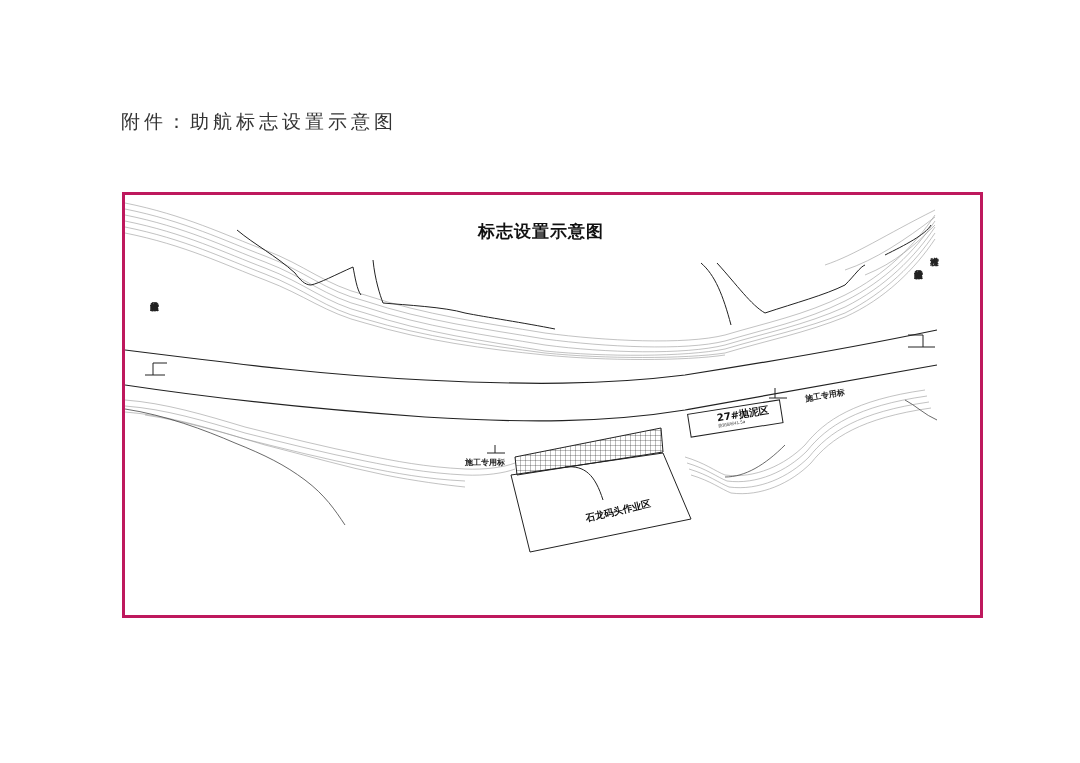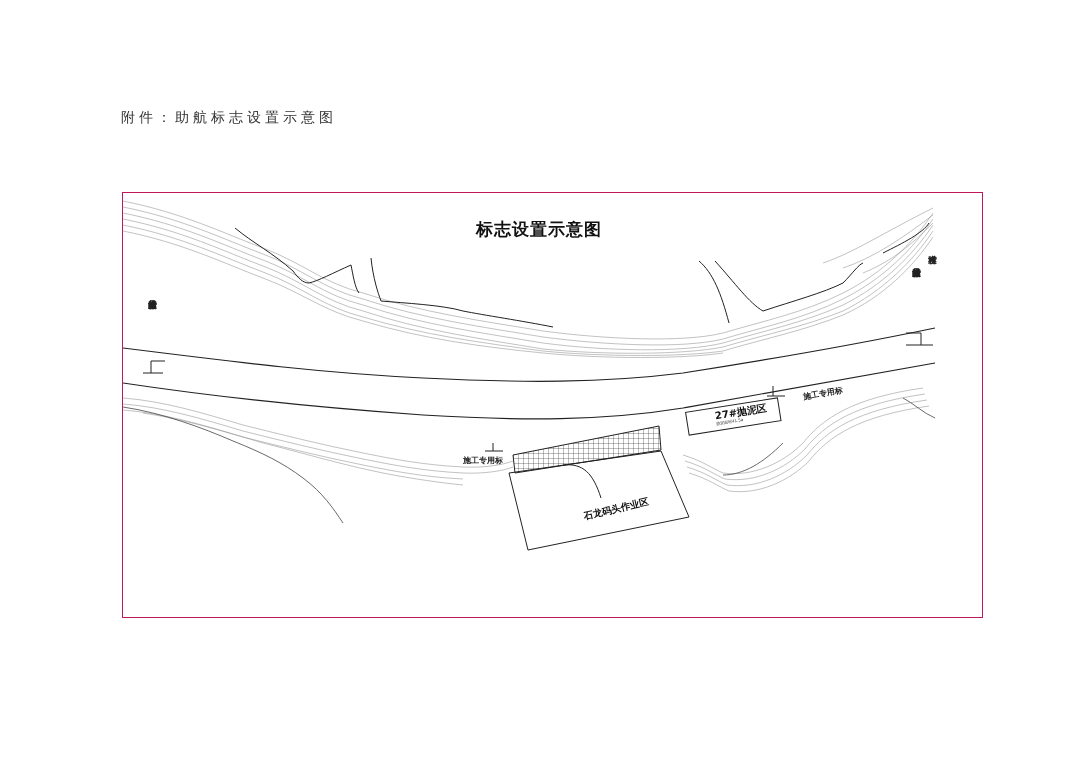--- a/index.html
+++ b/index.html
@@ -1,18 +1,18 @@
 <!DOCTYPE html>
 <html><head>
 <meta charset="utf-8">
 <style>
   html, body { margin: 0; padding: 0; background: #ffffff; }
   body { width: 1080px; height: 763px; position: relative; overflow: hidden; font-family: "DejaVu Sans", sans-serif; }
-  .attach-title { position: absolute; left: 121px; top: 109px; font-family: "DejaVu Serif", serif; font-size: 14px; letter-spacing: 4px; color: #333; text-align: center; }
-  .figure-frame { position: absolute; left: 122px; top: 192px; width: 861px; height: 426px; border: 1px solid #be185d; box-sizing: border-box; background: #fff; }
+  .attach-title { position: absolute; left: 121px; top: 109px; font-family: "DejaVu Serif", serif; font-size: 19px; letter-spacing: 4px; color: #333; text-align: center; }
+  .figure-frame { position: absolute; left: 122px; top: 192px; width: 861px; height: 426px; border: 3px solid #be185d; box-sizing: border-box; background: #fff; }
   .figure-frame svg { position: absolute; left: 0; top: 0; }
   .map-title { position: absolute; left: 353px; top: 25px; font-size: 17px; font-weight: bold; color: #111; letter-spacing: 1px; }
   .vlabel { position: absolute; writing-mode: vertical-rl; font-size: 8.5px; font-weight: bold; color: #222; letter-spacing: 0px; }
   .lbl { position: absolute; font-size: 8px; font-weight: bold; color: #222; white-space: nowrap; }
   .zone-label { position: absolute; font-size: 9.5px; font-weight: bold; color: #111; white-space: nowrap; }
   .dump-box { position: absolute; left: 562px; top: 219px; width: 92px; height: 22px; border: 1px solid #222; transform: rotate(-9deg); transform-origin: left top; background: #fff; }
   .dump-name { position: absolute; left: 28px; top: 1px; font-size: 10px; font-weight: bold; color: #111; white-space: nowrap; }
   .dump-sub { position: absolute; left: 28px; top: 13px; font-size: 4px; color: #333; white-space: nowrap; }
 </style>
 </head>

